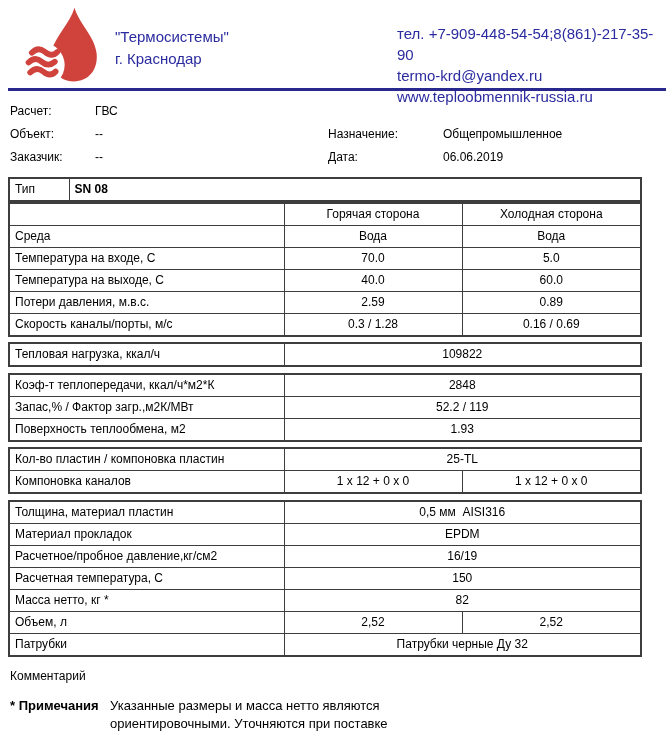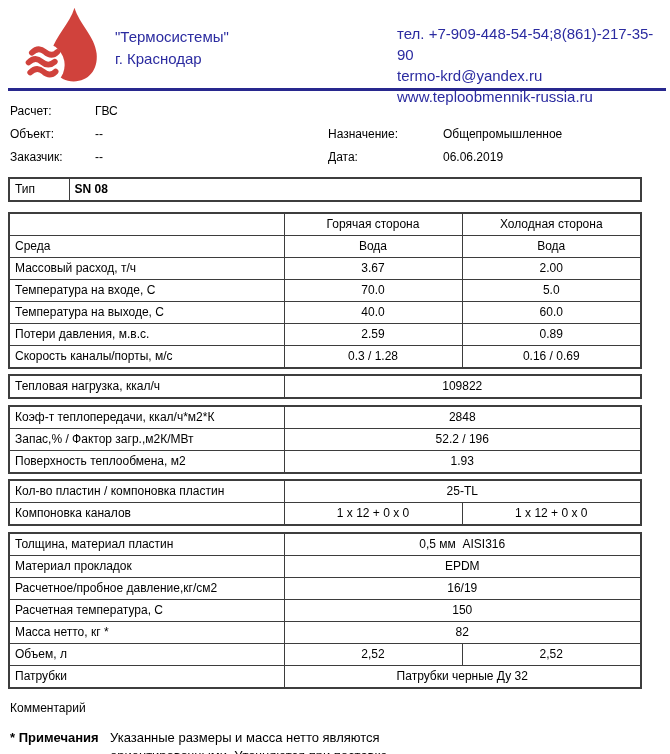--- a/index.html
+++ b/index.html
@@ -38,21 +38,21 @@
     border:2px solid var(--border-gray);
   }
   table.t td{
     border:1px solid var(--border-gray);
     font-size:12px;height:21px;line-height:21px;
     padding:0 5px;white-space:nowrap;overflow:hidden;
   }
   td.lbl{text-align:left;}
   td.ctr{text-align:center;padding:0 2px;}
   .bold{font-weight:bold;}
-  .mt4{margin-top:4px;} .mt5{margin-top:5px;padding-left:31px;} .mt6{margin-top:6px;} .mt10{margin-top:10px;border-radius:23px;}
+  .mt4{margin-top:4px;} .mt5{margin-top:5px;padding-left:31px;} .mt6{margin-top:6px;} .mt10{border-radius:23px;}
   col.c1{width:275px;} col.c2{width:178px;} col.c3{width:179px;}
   col.t1{width:60px;} col.t2{width:572px;}
 
   
   .comment{margin:12px 0 0 10px;font-size:12px;}
   .notes{display:flex;margin:14px 0 0 10px;font-size:13px;line-height:18px;}
   .note-label{width:100px;flex:0 0 100px;font-weight:bold;}
   .note-text{flex:1;}
 </style>
 </head>
@@ -125,25 +125,20 @@
       <td class="lbl"></td>
       <td class="ctr">Горячая сторона</td>
       <td class="ctr">Холодная сторона</td>
     </tr>
     <tr>
       <td class="lbl">Среда</td>
       <td class="ctr">Вода</td>
       <td class="ctr">Вода</td>
     </tr>
     <tr>
-      <td class="lbl">Массовый расход, т/ч</td>
-      <td class="ctr">3.67</td>
-      <td class="ctr">2.00</td>
-    </tr>
-    <tr>
       <td class="lbl">Температура на входе, С</td>
       <td class="ctr">70.0</td>
       <td class="ctr">5.0</td>
     </tr>
     <tr>
       <td class="lbl">Температура на выходе, С</td>
       <td class="ctr">40.0</td>
       <td class="ctr">60.0</td>
     </tr>
     <tr>
@@ -179,21 +174,21 @@
         <col class="c2">
         <col class="c3">
       </colgroup>
     <tbody>
         <tr>
       <td class="lbl">Коэф-т теплопередачи, ккал/ч*м2*К</td>
       <td class="ctr" colspan="2">2848</td>
     </tr>
     <tr>
       <td class="lbl">Запас,% / Фактор загр.,м2К/МВт</td>
-      <td class="ctr" colspan="2">52.2 / 196</td>
+      <td class="ctr" colspan="2">52.2 / 119</td>
     </tr>
     <tr>
       <td class="lbl">Поверхность теплообмена, м2</td>
       <td class="ctr" colspan="2">1.93</td>
     </tr>
   </tbody>
     </table>
 
   <table class="t mt5">
     <colgroup>

